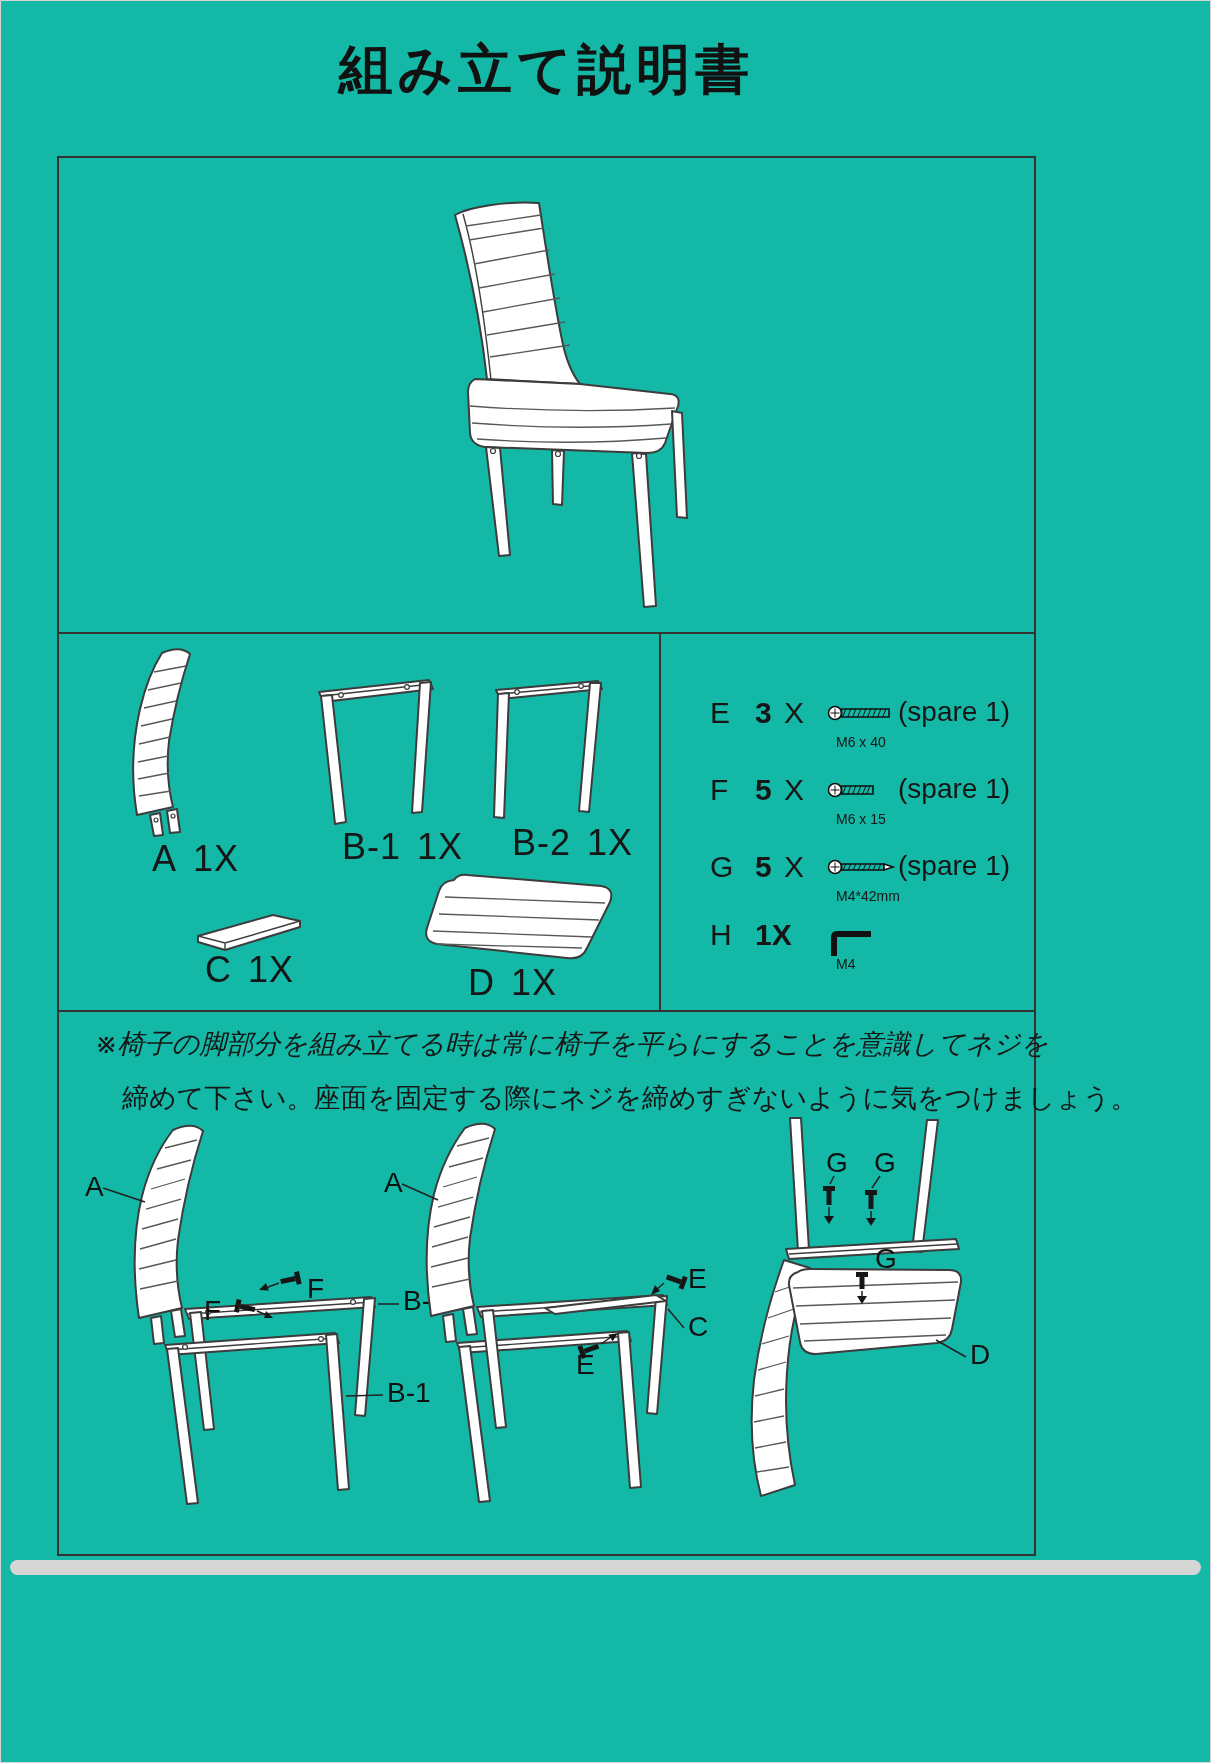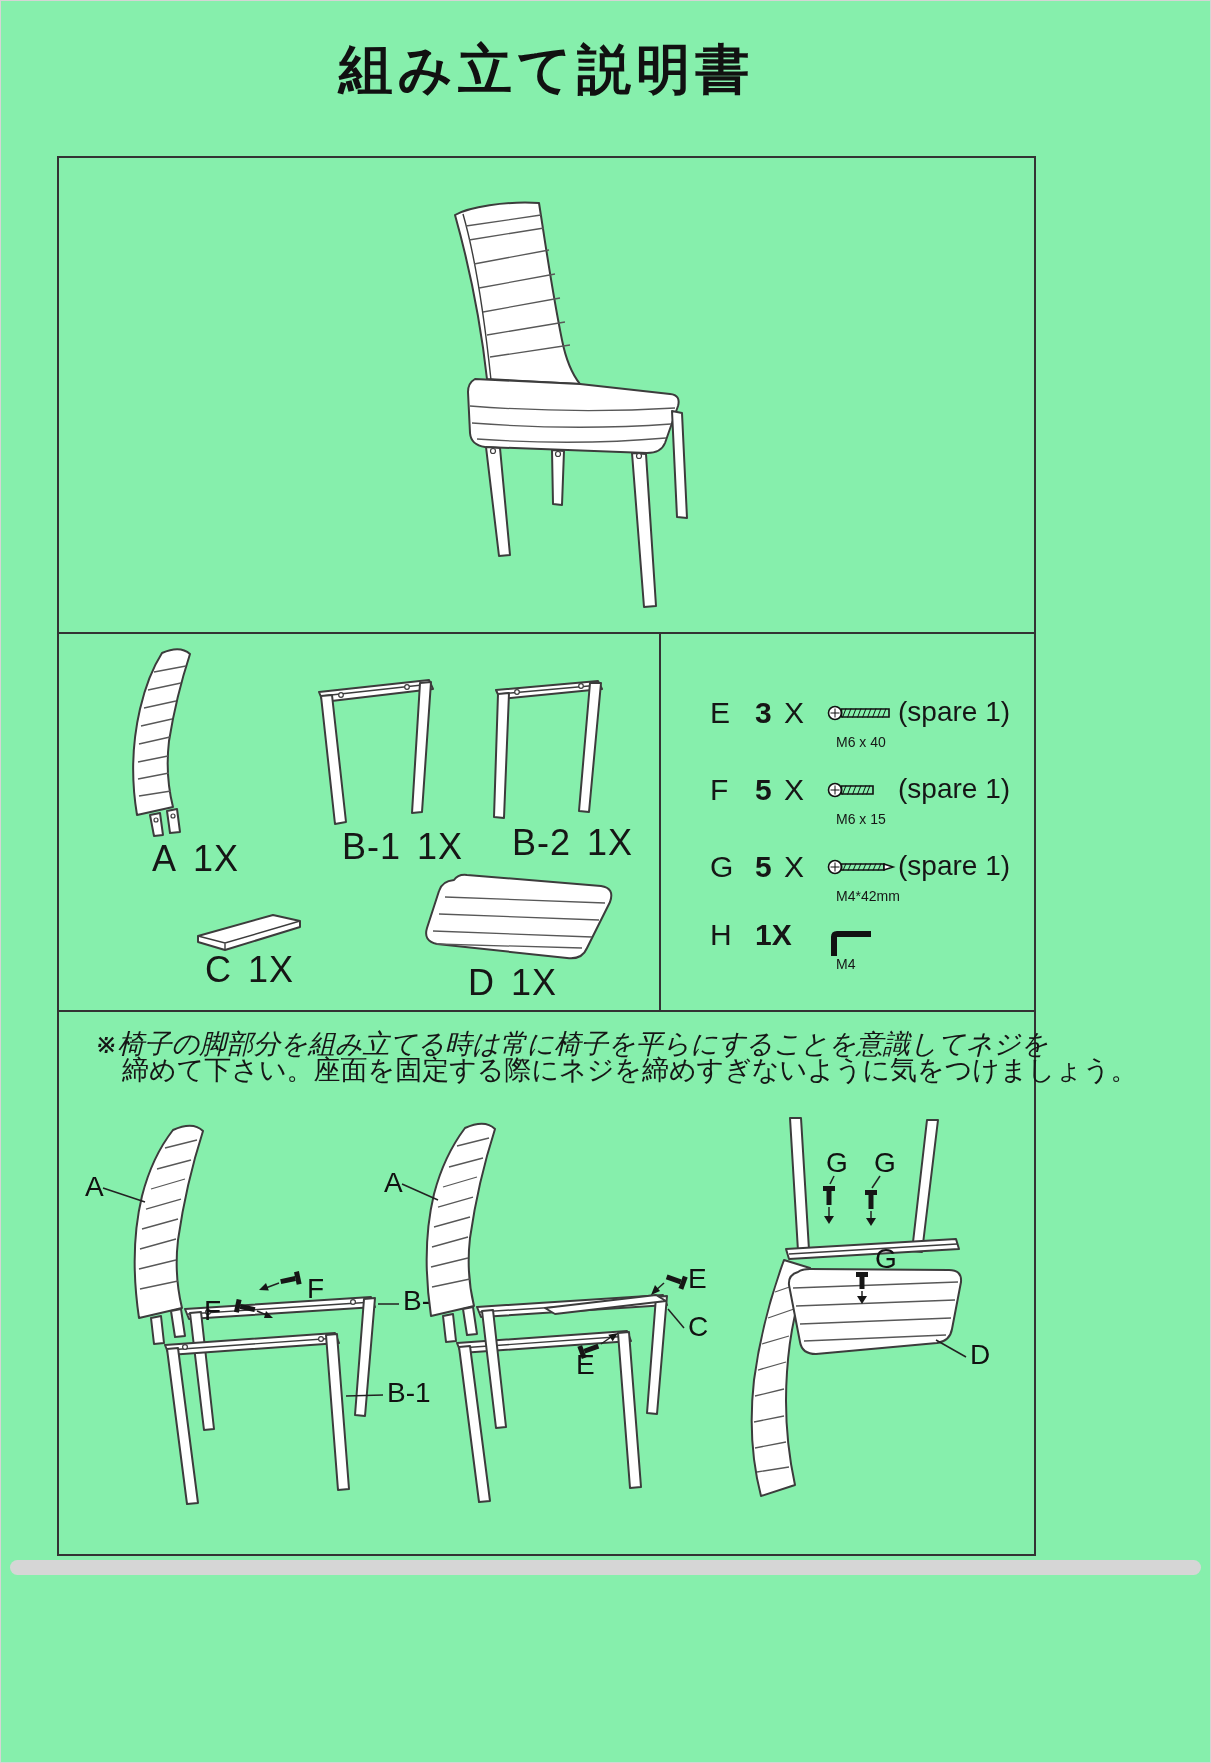--- a/index.html
+++ b/index.html
@@ -1,16 +1,16 @@
 <!DOCTYPE html>
 <html><head>
 <meta charset="utf-8">
 <style>
   html,body{margin:0;padding:0;background:#fff;}
-  .page{position:relative;width:1211px;height:1763px;background:#86efac;overflow:hidden;
+  .page{position:relative;width:1211px;height:1763px;background:#14b8a6;overflow:hidden;
         box-shadow:inset 0 0 0 1px #d5d5d5;
         font-family:"Liberation Sans","DejaVu Sans",sans-serif;color:#161616;}
   .title{position:absolute;left:57px;top:34px;width:979px;margin:0;text-align:center;
          font-size:54px;font-weight:600;letter-spacing:5px;color:#111;}
   .box{position:absolute;border:2px solid #333;box-sizing:border-box;background:transparent;}
   .box1{left:57px;top:156px;width:979px;height:478px;}
   .box2{left:57px;top:632px;width:979px;height:380px;}
   .box3{left:57px;top:1010px;width:979px;height:546px;}
   .vdivider{position:absolute;left:659px;top:634px;width:2px;height:376px;background:#333;}
   .abs{position:absolute;}
@@ -18,21 +18,21 @@
   .plq{margin-left:16px;}
   .hw-row{position:absolute;left:660px;width:376px;height:72px;}
   .hw-row > span{position:absolute;white-space:nowrap;}
   .hw-id{left:50px;top:0;font-size:30px;}
   .hw-count{left:95px;top:0;font-size:30px;font-weight:bold;}
   .hw-x{left:124px;top:0;font-size:30px;}
   .hw-icon{left:166px;top:5px;}
   .hw-spare{left:238px;top:0;font-size:28px;}
   .hw-size{left:176px;top:38px;font-size:14px;}
   .note1{position:absolute;left:95px;top:1026px;font-size:27px;font-style:italic;}
-  .note2{position:absolute;left:122px;top:1052px;font-size:27px;}
+  .note2{position:absolute;left:122px;top:1080px;font-size:27px;}
   svg text{font-size:28px;fill:#111;font-family:"Liberation Sans","DejaVu Sans",sans-serif;}
   svg .ol{fill:#fff;stroke:#3c3c3c;stroke-width:2;stroke-linejoin:round;}
   svg .st{fill:none;stroke:#585858;stroke-width:1.3;}
   svg .ln{fill:none;stroke:#3c3c3c;stroke-width:1.4;}
   svg .leader{fill:none;stroke:#222;stroke-width:1.5;}
   svg .blk{fill:#161616;stroke:none;}
   svg .dot{fill:#fff;stroke:#3c3c3c;stroke-width:1.2;}
   svg .hwl{fill:none;stroke:#111;stroke-width:1.6;}
   svg .hwf{fill:#fff;stroke:#111;stroke-width:1.6;}
   svg .thr{fill:none;stroke:#111;stroke-width:1;}

